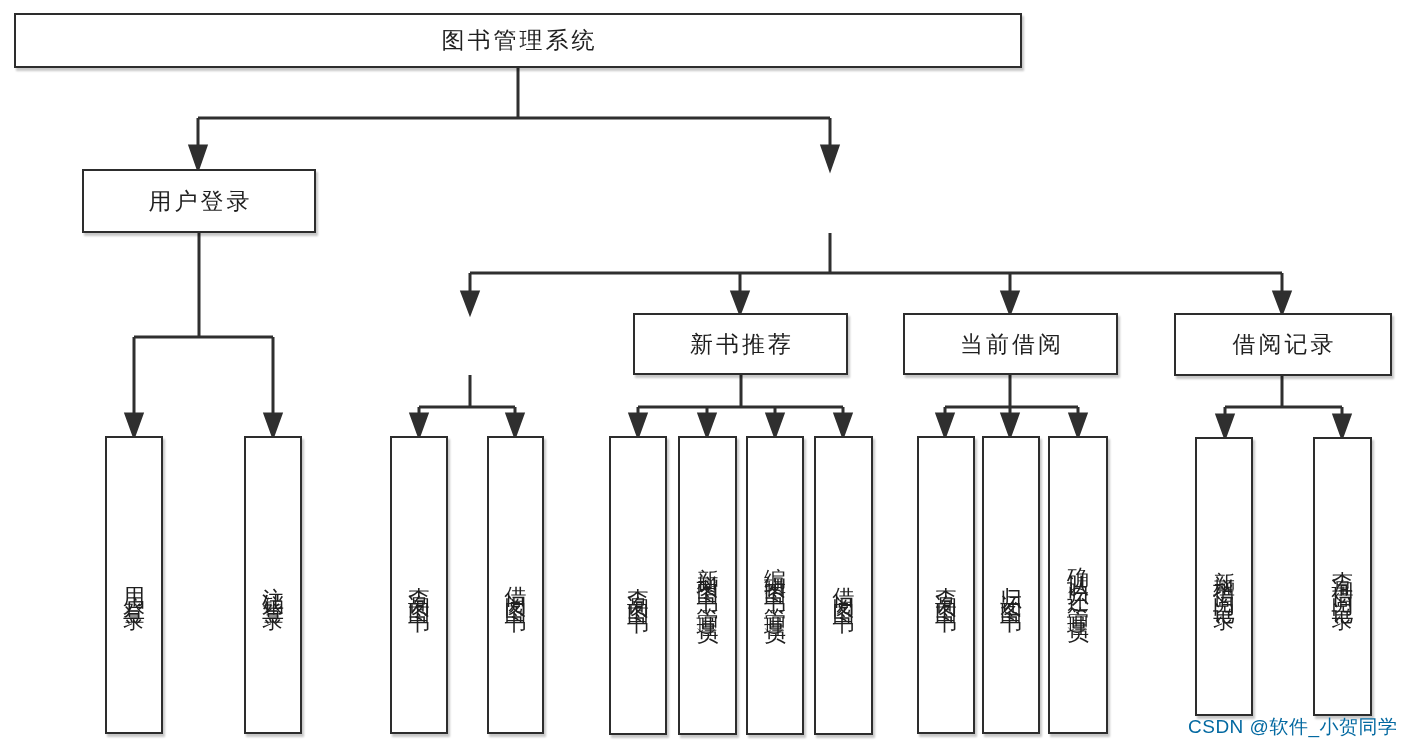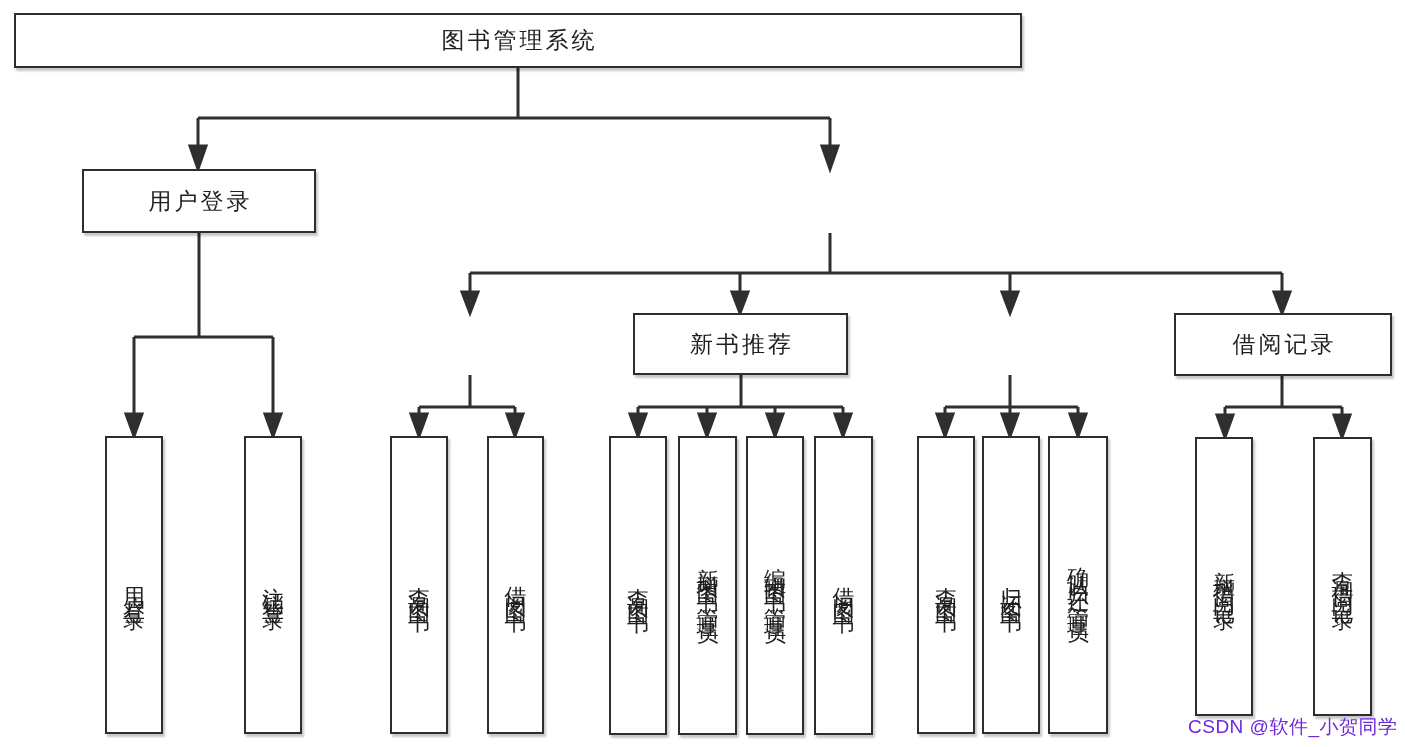--- a/index.html
+++ b/index.html
@@ -42,21 +42,21 @@
     line-height: 1;
     white-space: nowrap;
     color: #1f1f1f;
   }
   #watermark {
     position: absolute;
     left: 1188px;
     top: 714px;
     font-size: 19px;
     letter-spacing: 0.5px;
-    color: #6d28d9;
+    color: #0369a1;
     text-shadow: 0 0 1px rgba(255,255,255,0.9);
     white-space: nowrap;
     z-index: 10;
   }
 </style>
 </head>
 <body>
 
 <div id="canvas">
 
@@ -102,20 +102,23 @@
     <span>图书管理系统</span>
   </div>
 
   <div class="node hbox" style="left:82px;top:169px;width:234px;height:64px">
     <span>用户登录</span>
   </div>
 
   <div class="node hbox" style="left:633px;top:313px;width:215px;height:62px">
     <span>新书推荐</span>
   </div>
+  <div class="node hbox" style="left:903px;top:313px;width:215px;height:62px">
+    <span>当前借阅</span>
+  </div>
   <div class="node hbox" style="left:1174px;top:313px;width:218px;height:63px">
     <span>借阅记录</span>
   </div>
 
   <div class="node vbox" style="left:105px;top:436px;width:58px;height:298px">
     <span class="vtext">用户登录</span>
   </div>
   <div class="node vbox" style="left:244px;top:436px;width:58px;height:298px">
     <span class="vtext">注销登录</span>
   </div>

